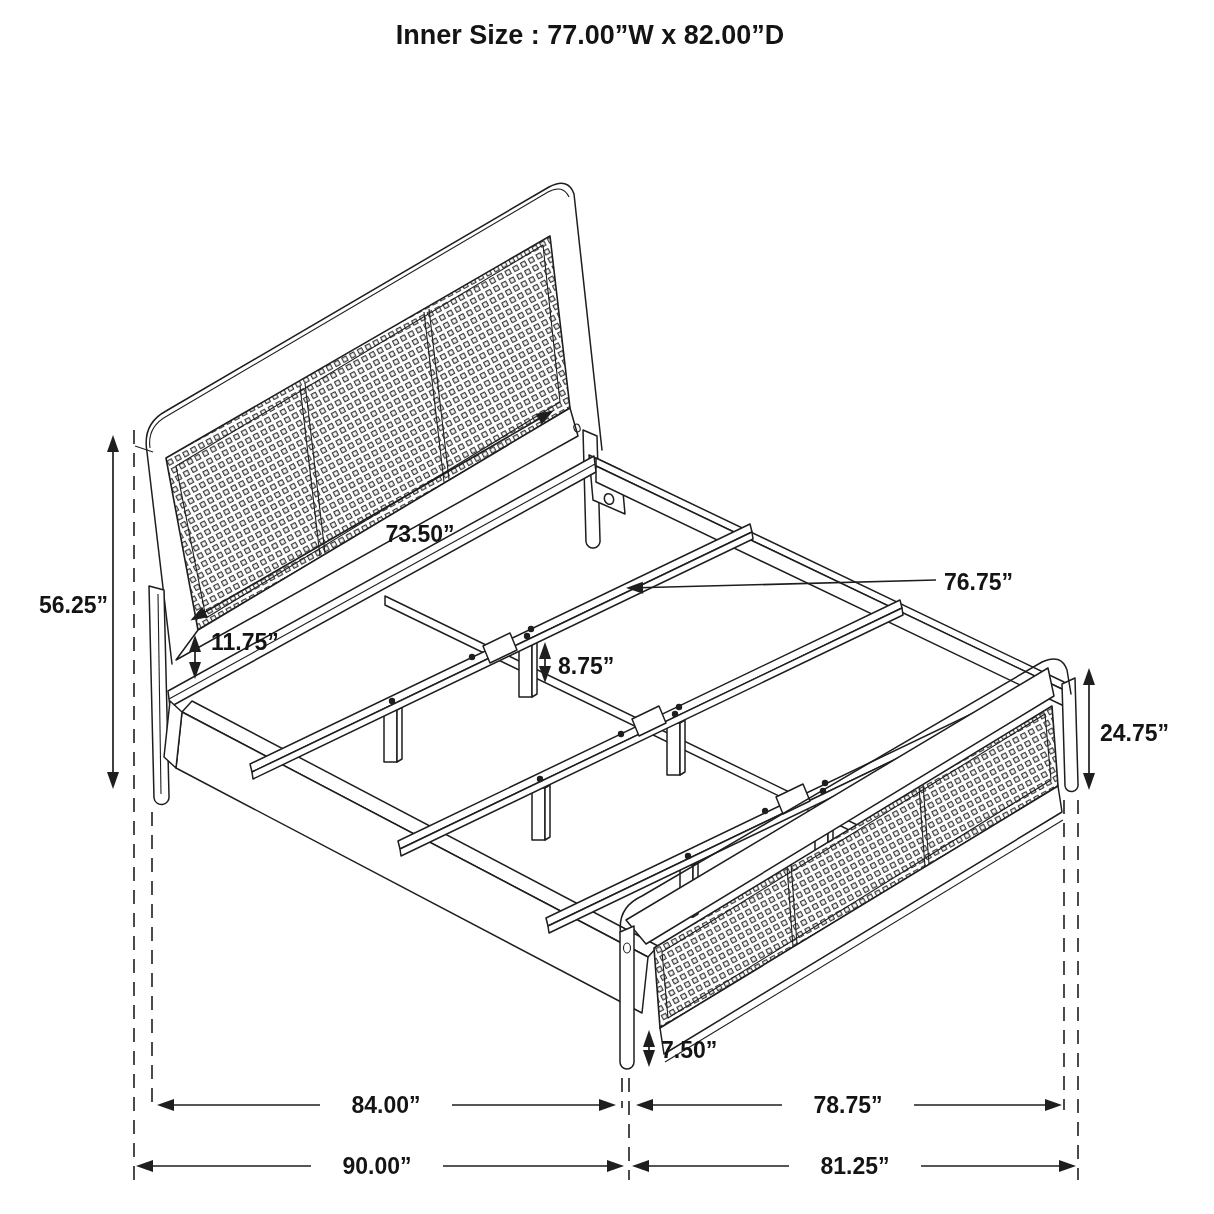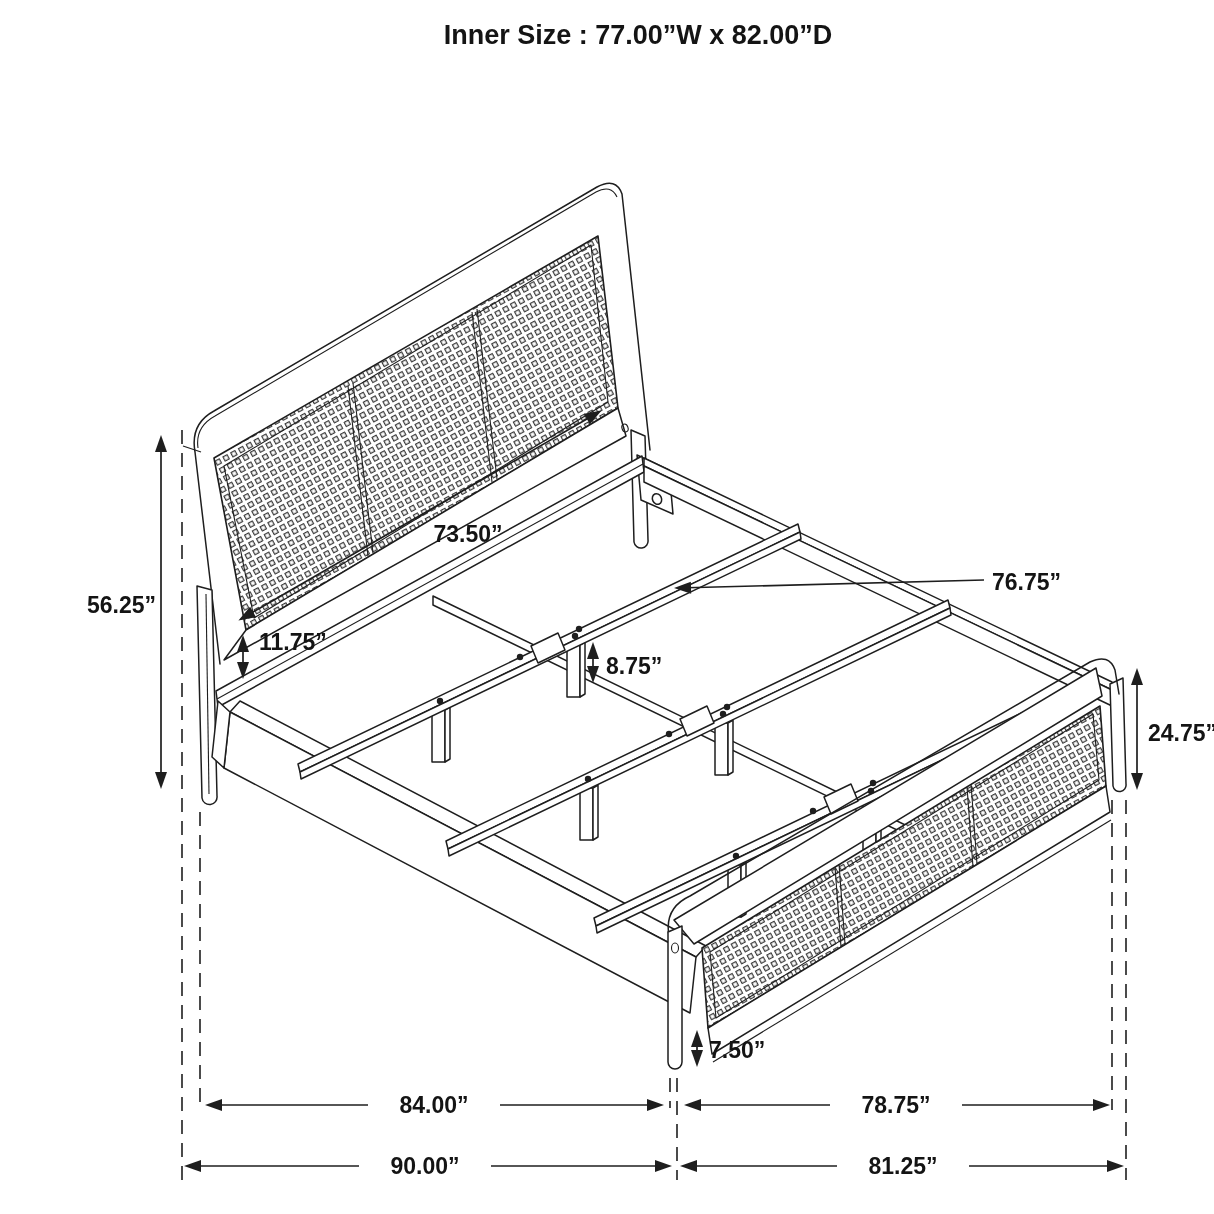--- a/index.html
+++ b/index.html
@@ -9,21 +9,20 @@
     width: 1214px;
     height: 1214px;
     overflow: hidden;
     font-family: "Liberation Sans", sans-serif;
   }
   #stage {
     position: relative;
     width: 1160px;
     height: 1214px;
     background: #ffffff;
-    margin-left: 48px;
   }
   svg { display: block; }
   .ink   { stroke: #1e1e1e; fill: none; stroke-width: 1.5; stroke-linejoin: round; stroke-linecap: round; }
   .thin  { stroke: #1e1e1e; fill: none; stroke-width: 1.1; stroke-linejoin: round; }
   .solid { stroke: #1e1e1e; fill: #ffffff; stroke-width: 1.5; stroke-linejoin: round; }
   .mesh  { stroke: #1e1e1e; fill: url(#cane); stroke-width: 1.6; stroke-linejoin: round; }
   .dim   { stroke: #1e1e1e; fill: none; stroke-width: 1.7; }
   .dash  { stroke: #1e1e1e; fill: none; stroke-width: 1.6; stroke-dasharray: 14 9; }
   .dot   { fill: #1e1e1e; stroke: none; }
   .lbl   { font-family: "Liberation Sans", sans-serif; font-size: 23px; font-weight: bold; fill: #141414; }

